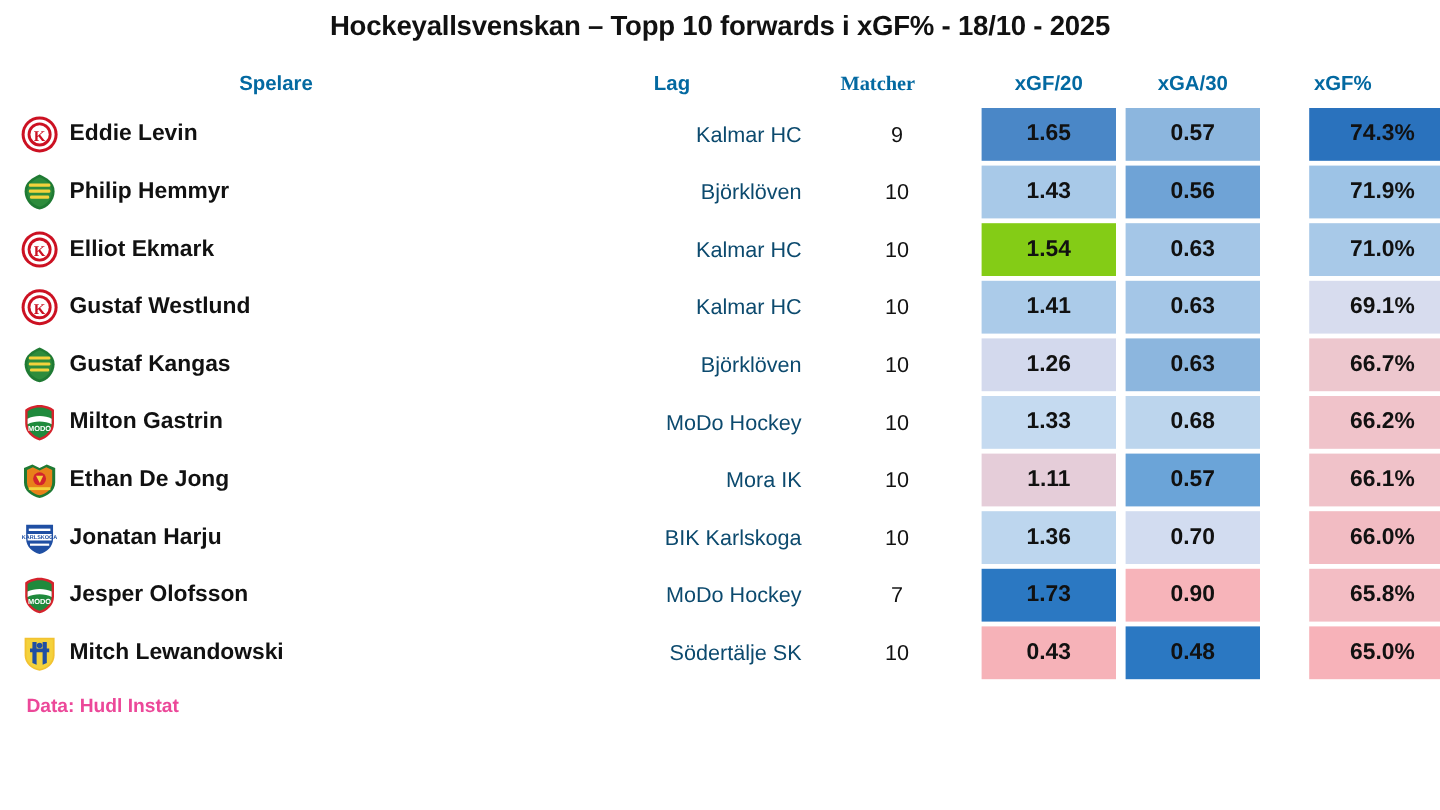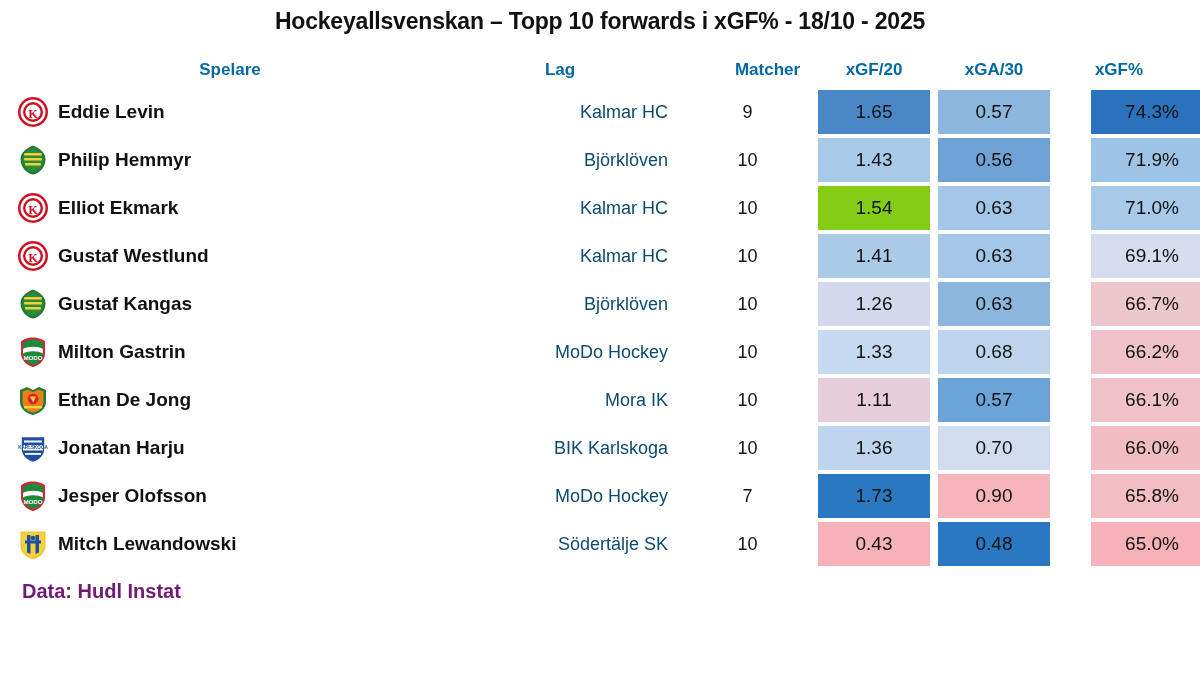--- a/index.html
+++ b/index.html
@@ -35,21 +35,21 @@
     left: 0;
     width: 1200px;
     height: 26px;
     font-size: 17px;
     font-weight: bold;
     color: #0369a1;
   }
   .hcell { position: absolute; top: 0; text-align: center; }
   .h-spelare { left: 60px;  width: 340px; }
   .h-lag     { left: 440px; width: 240px; }
-  .h-matcher { left: 700px; width: 135px; }
+  .h-matcher { left: 664px; width: 135px; font-family: Liberation Serif, serif; }
   .h-xgf20   { left: 818px; width: 112px; }
   .h-xga20   { left: 938px; width: 112px; }
   .h-xgfpct  { left: 1058px;width: 122px; }
 
   
   #rows {
     position: absolute;
     top: 88px;
     left: 0;
     width: 1200px;
@@ -105,34 +105,34 @@
     color: #111111;
   }
 
   .heat {
     position: absolute;
     top: 2px;
     height: 44px;
     line-height: 44px;
     text-align: center;
     font-size: 19px;
-    font-weight: normal;
+    font-weight: bold;
     color: #111111;
   }
   .c-xgf20  { left: 818px;  width: 112px; }
   .c-xga20  { left: 938px;  width: 112px; }
   .c-xgfpct { left: 1058px; width: 122px; margin-left: 33px; }
 
   #footer {
     position: absolute;
     left: 22px;
     top: 580px;
-    font-size: 20px;
-    font-weight: bold;
-    color: #701a75;
+    font-size: 16px;
+    font-weight: bold;
+    color: #ec4899;
   }
 
   svg { display: block; }
 </style>
 </head>
 <body>
 
 <div id="title">Hockeyallsvenskan – Topp 10 forwards i xGF% - 18/10 - 2025</div>
 
 <div id="header-row">

